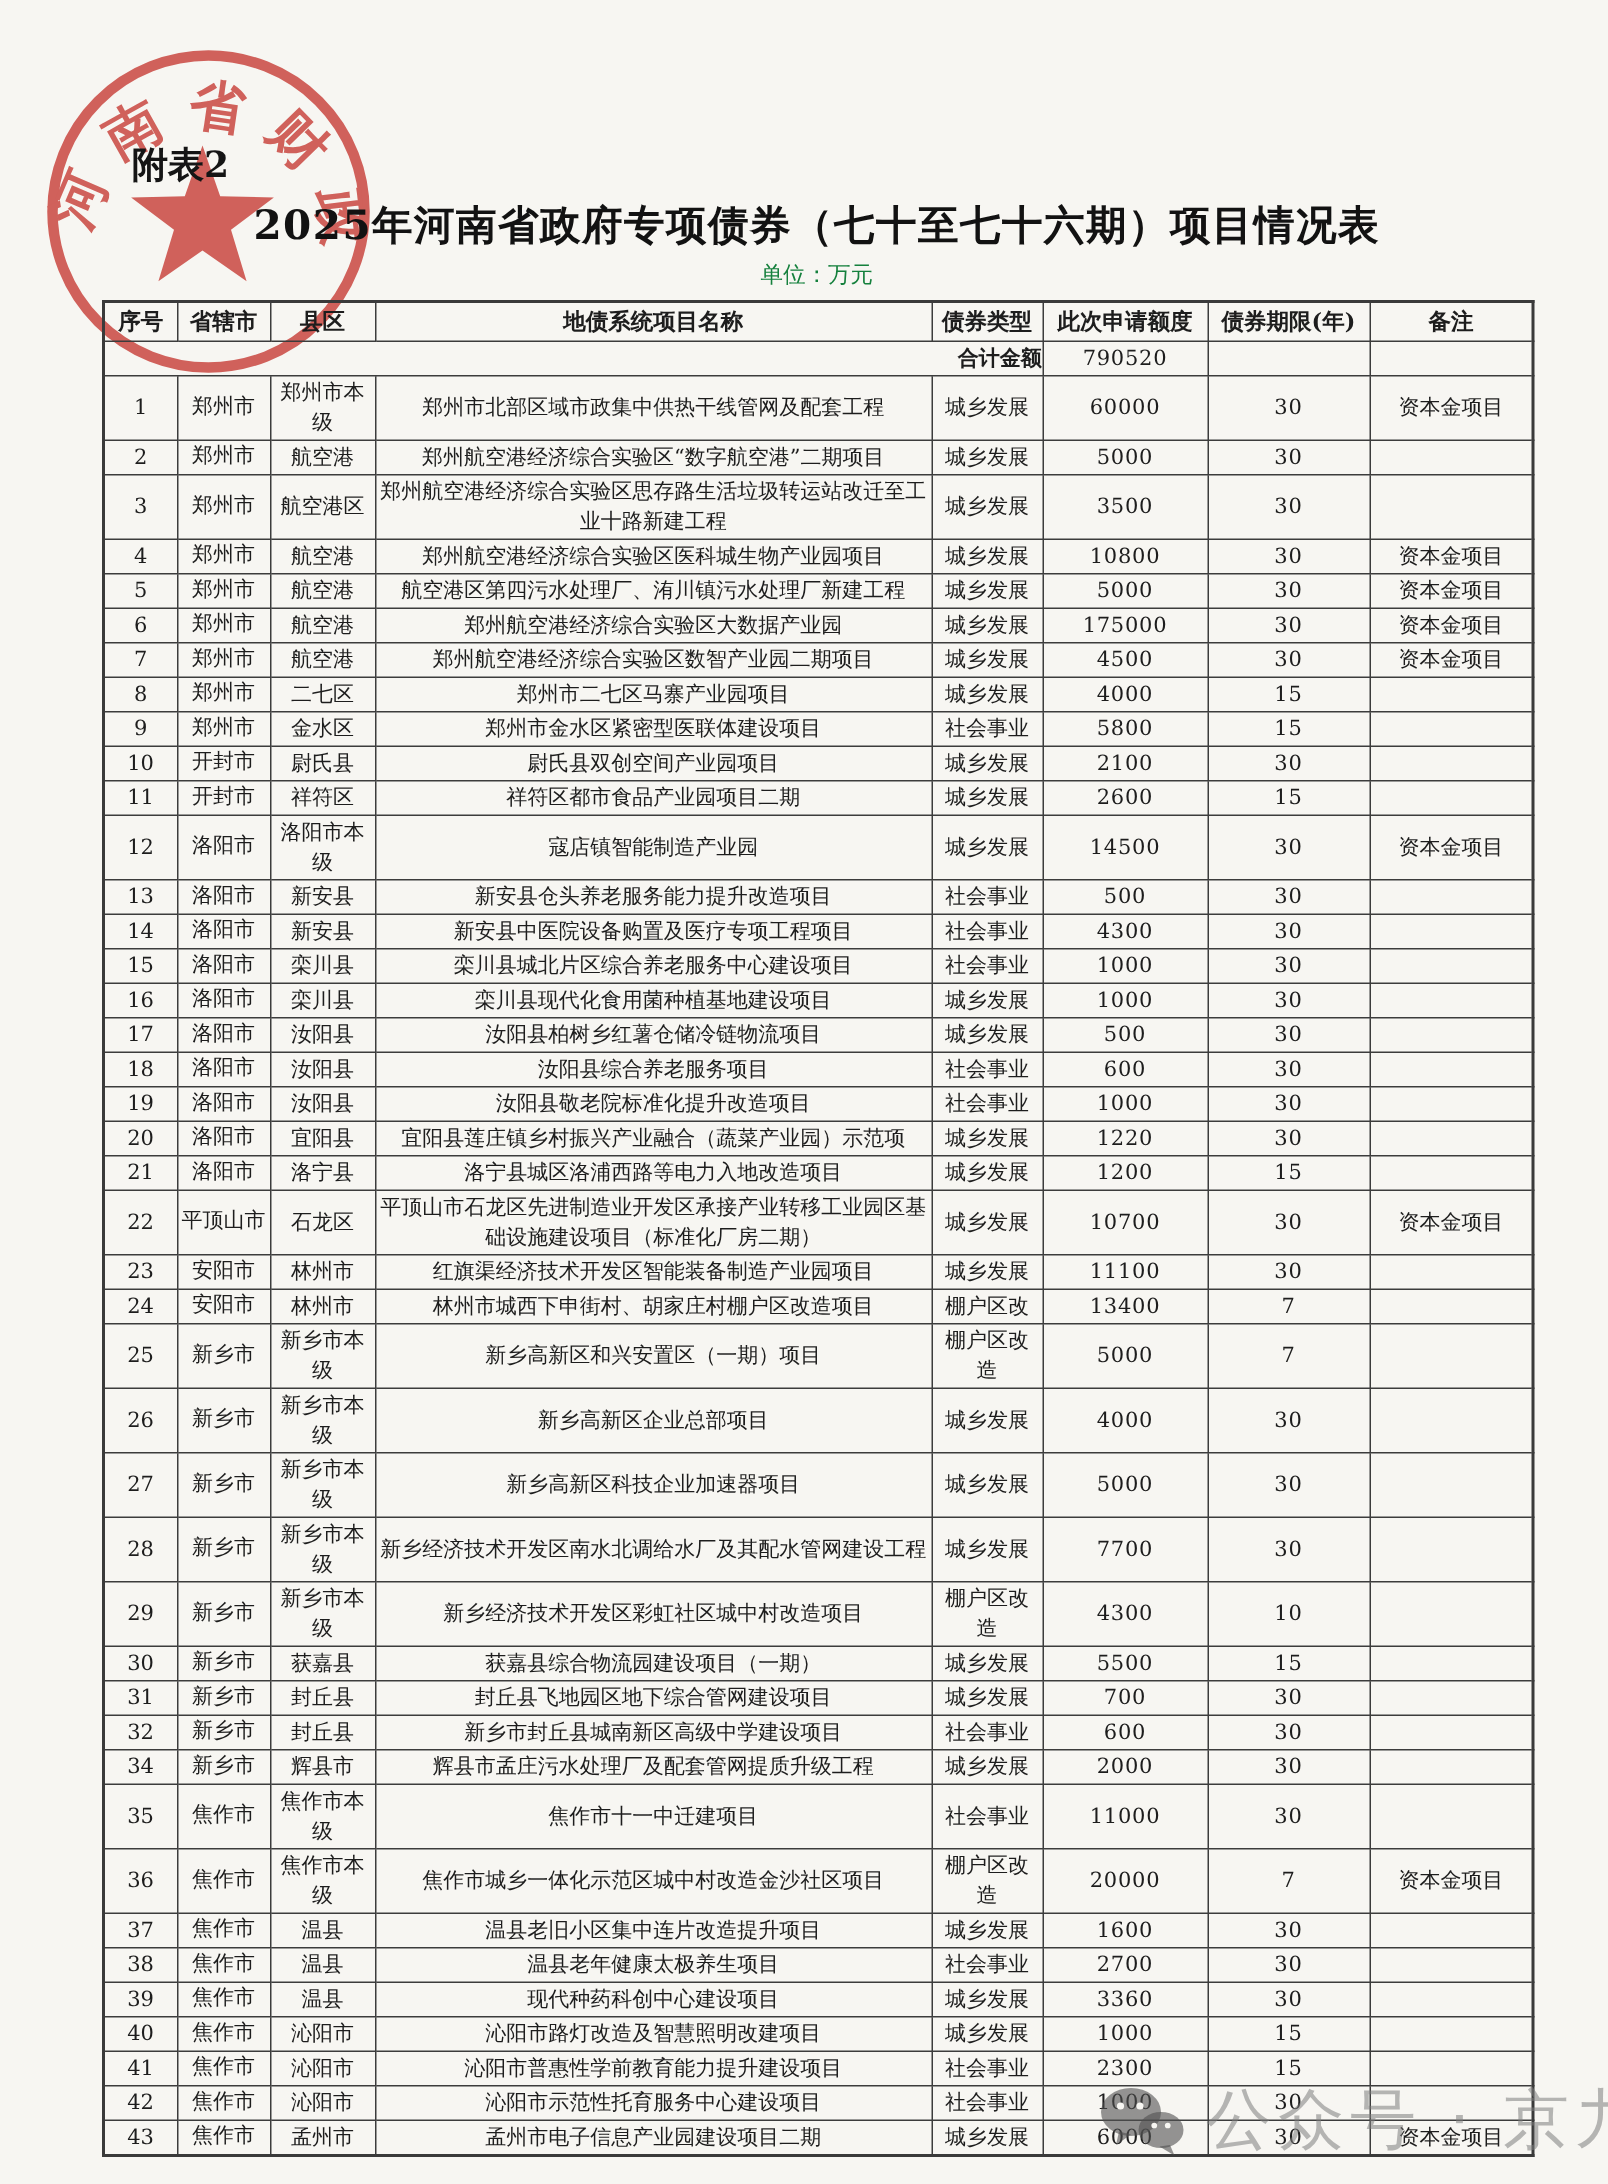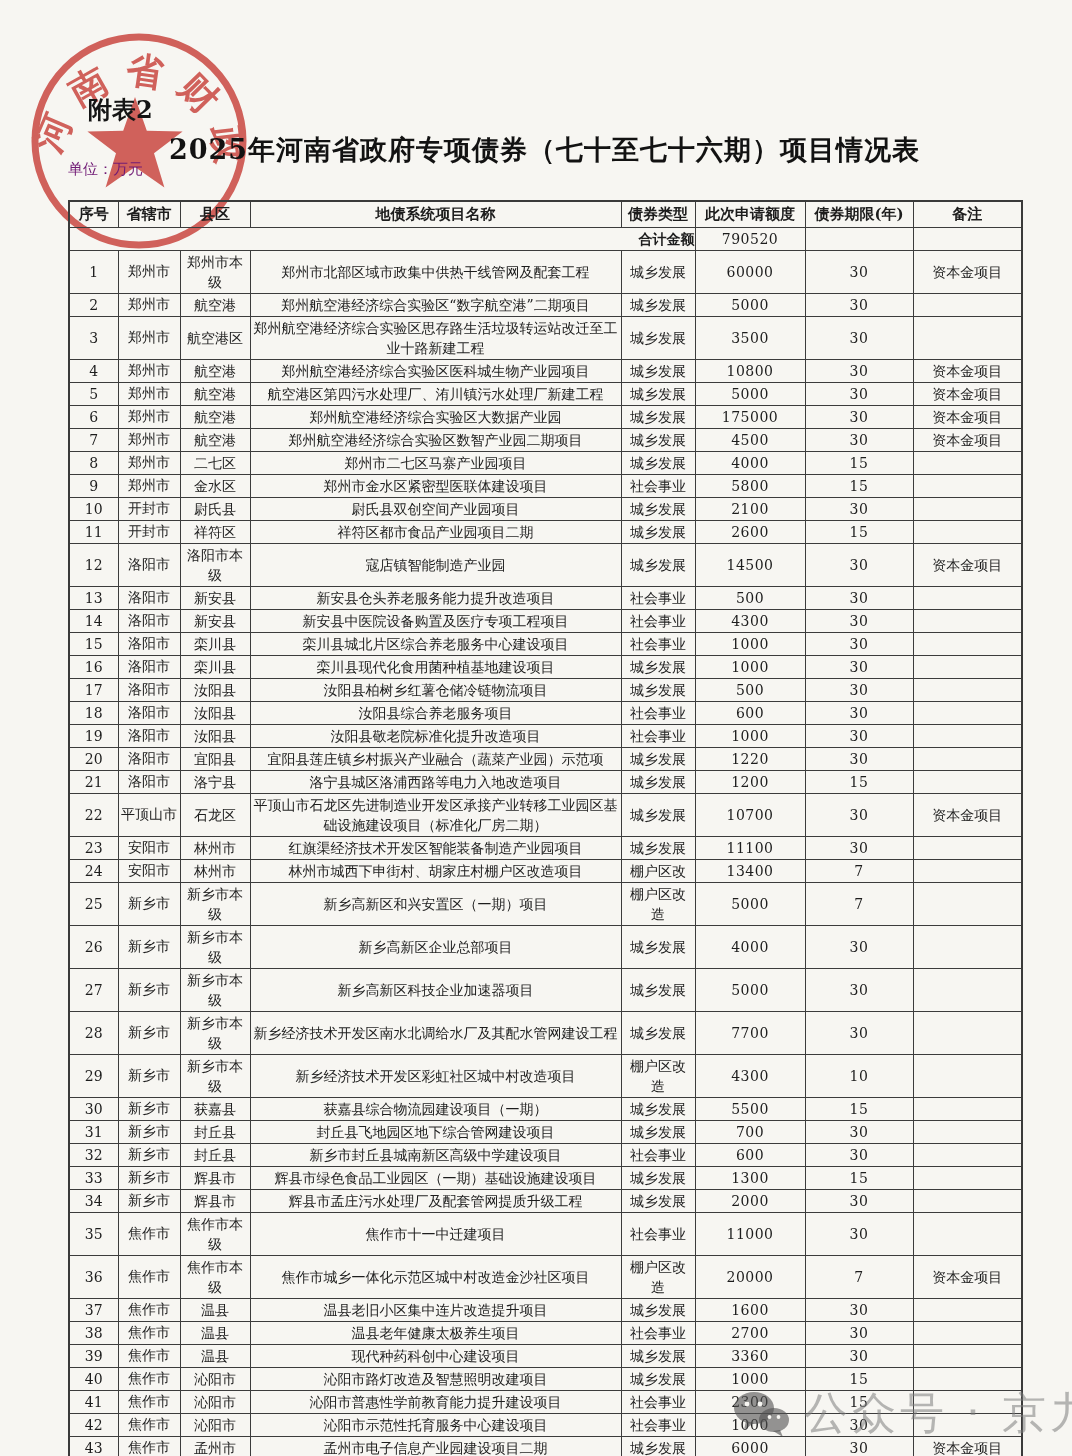--- a/index.html
+++ b/index.html
@@ -7,21 +7,21 @@
   .page{position:relative;width:1072px;height:1456px;margin:0 auto;background:#f7f6f2;overflow:hidden;color:#1f1f1f;}
 
   
   .stamp{position:absolute;left:28px;top:30px;width:224px;height:224px;opacity:.82;pointer-events:none;}
 
   .annex{position:absolute;left:88px;top:94px;font-size:24px;font-weight:bold;color:#151515;z-index:3;}
 
   .title{position:absolute;left:68px;top:132px;width:953px;text-align:center;
          font-size:27px;font-weight:bold;letter-spacing:1px;color:#121212;z-index:2;margin:0;}
 
-  .unit{position:absolute;left:68px;top:160px;width:953px;text-align:left;font-size:15px;color:#701a75;}
+  .unit{position:absolute;left:68px;top:174px;width:953px;text-align:center;font-size:15px;color:#15803d;}
 
   table.main{position:absolute;left:68px;top:200px;width:953px;border-collapse:collapse;
              table-layout:fixed;border:2px solid #3a3a3a;background:transparent;}
   table.main th, table.main td{border:1px solid #3c3c3c;text-align:center;vertical-align:middle;
              font-size:14px;line-height:20px;padding:1px 2px;color:#1d1d1d;word-break:break-all;}
   table.main th{font-size:15px;font-weight:bold;padding:3px 0;line-height:19px;}
   tr.total-row th{font-weight:bold;font-size:14px;padding:1px 0;text-align:right;}
   td.no{padding:1px 0;}
   td.city{padding:1px 6px;font-family:Liberation Mono, monospace;}
   td.county{padding:1px 8px;}
@@ -403,30 +403,20 @@
           <td class="no">32</td>
           <td class="city">新乡市</td>
           <td class="county">封丘县</td>
           <td class="project">新乡市封丘县城南新区高级中学建设项目</td>
           <td class="type">社会事业</td>
           <td class="amount">600</td>
           <td class="term">30</td>
           <td class="note"></td>
         </tr>
         <tr>
-          <td class="no">33</td>
-          <td class="city">新乡市</td>
-          <td class="county">辉县市</td>
-          <td class="project">辉县市绿色食品工业园区（一期）基础设施建设项目</td>
-          <td class="type">城乡发展</td>
-          <td class="amount">1300</td>
-          <td class="term">15</td>
-          <td class="note"></td>
-        </tr>
-        <tr>
           <td class="no">34</td>
           <td class="city">新乡市</td>
           <td class="county">辉县市</td>
           <td class="project">辉县市孟庄污水处理厂及配套管网提质升级工程</td>
           <td class="type">城乡发展</td>
           <td class="amount">2000</td>
           <td class="term">30</td>
           <td class="note"></td>
         </tr>
         <tr>

